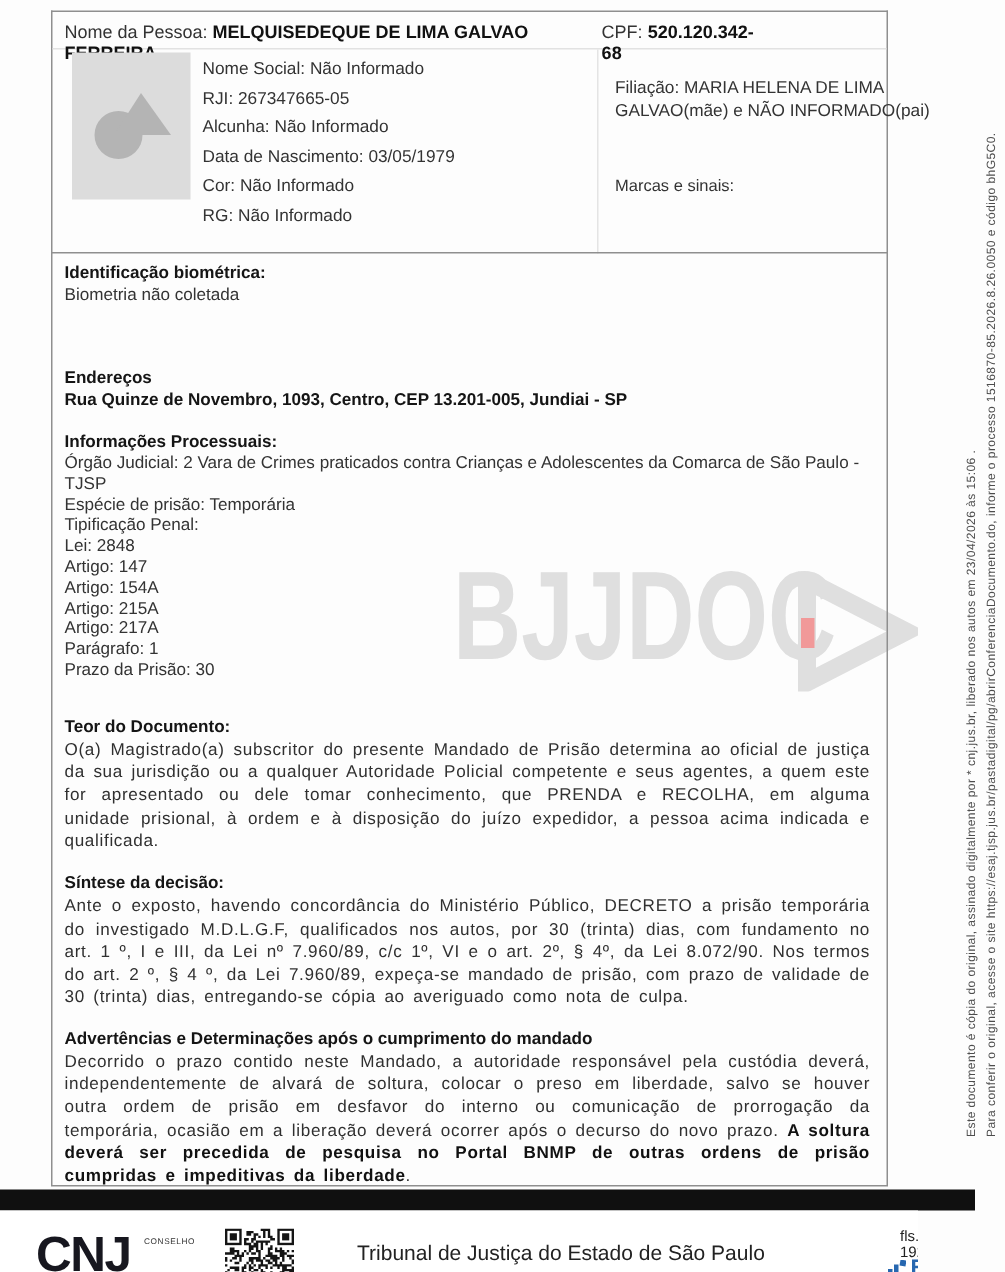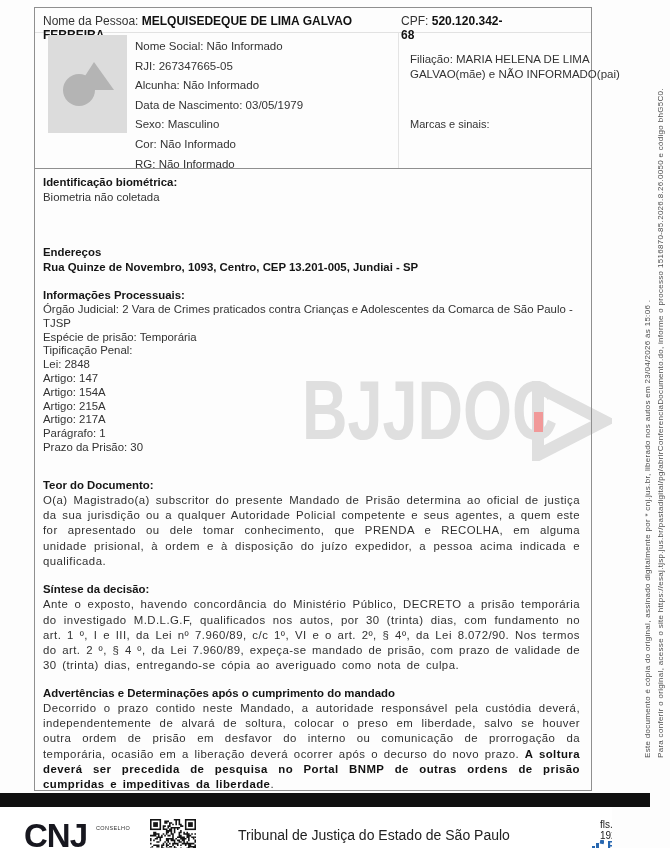--- a/index.html
+++ b/index.html
@@ -99,21 +99,20 @@
   <div class="fields-left">
 
       <div><span>Nome Social:</span> <span>Não Informado</span></div>
 
       <div><span>RJI:</span> <span>267347665-05</span></div>
 
       <div><span>Alcunha:</span> <span>Não Informado</span></div>
 
       <div><span>Data de Nascimento:</span> <span>03/05/1979</span></div>
 
-      <div><span>Sexo:</span> <span>Masculino</span></div>
 
       <div><span>Cor:</span> <span>Não Informado</span></div>
 
       <div><span>RG:</span> <span>Não Informado</span></div>
     </div>
 
   <div class="col-divider"></div>
   <div class="filiacao">Filiação: MARIA HELENA DE LIMA GALVAO(mãe) e NÃO INFORMADO(pai)</div>
   <div class="marcas">Marcas e sinais:</div>
 </div>

